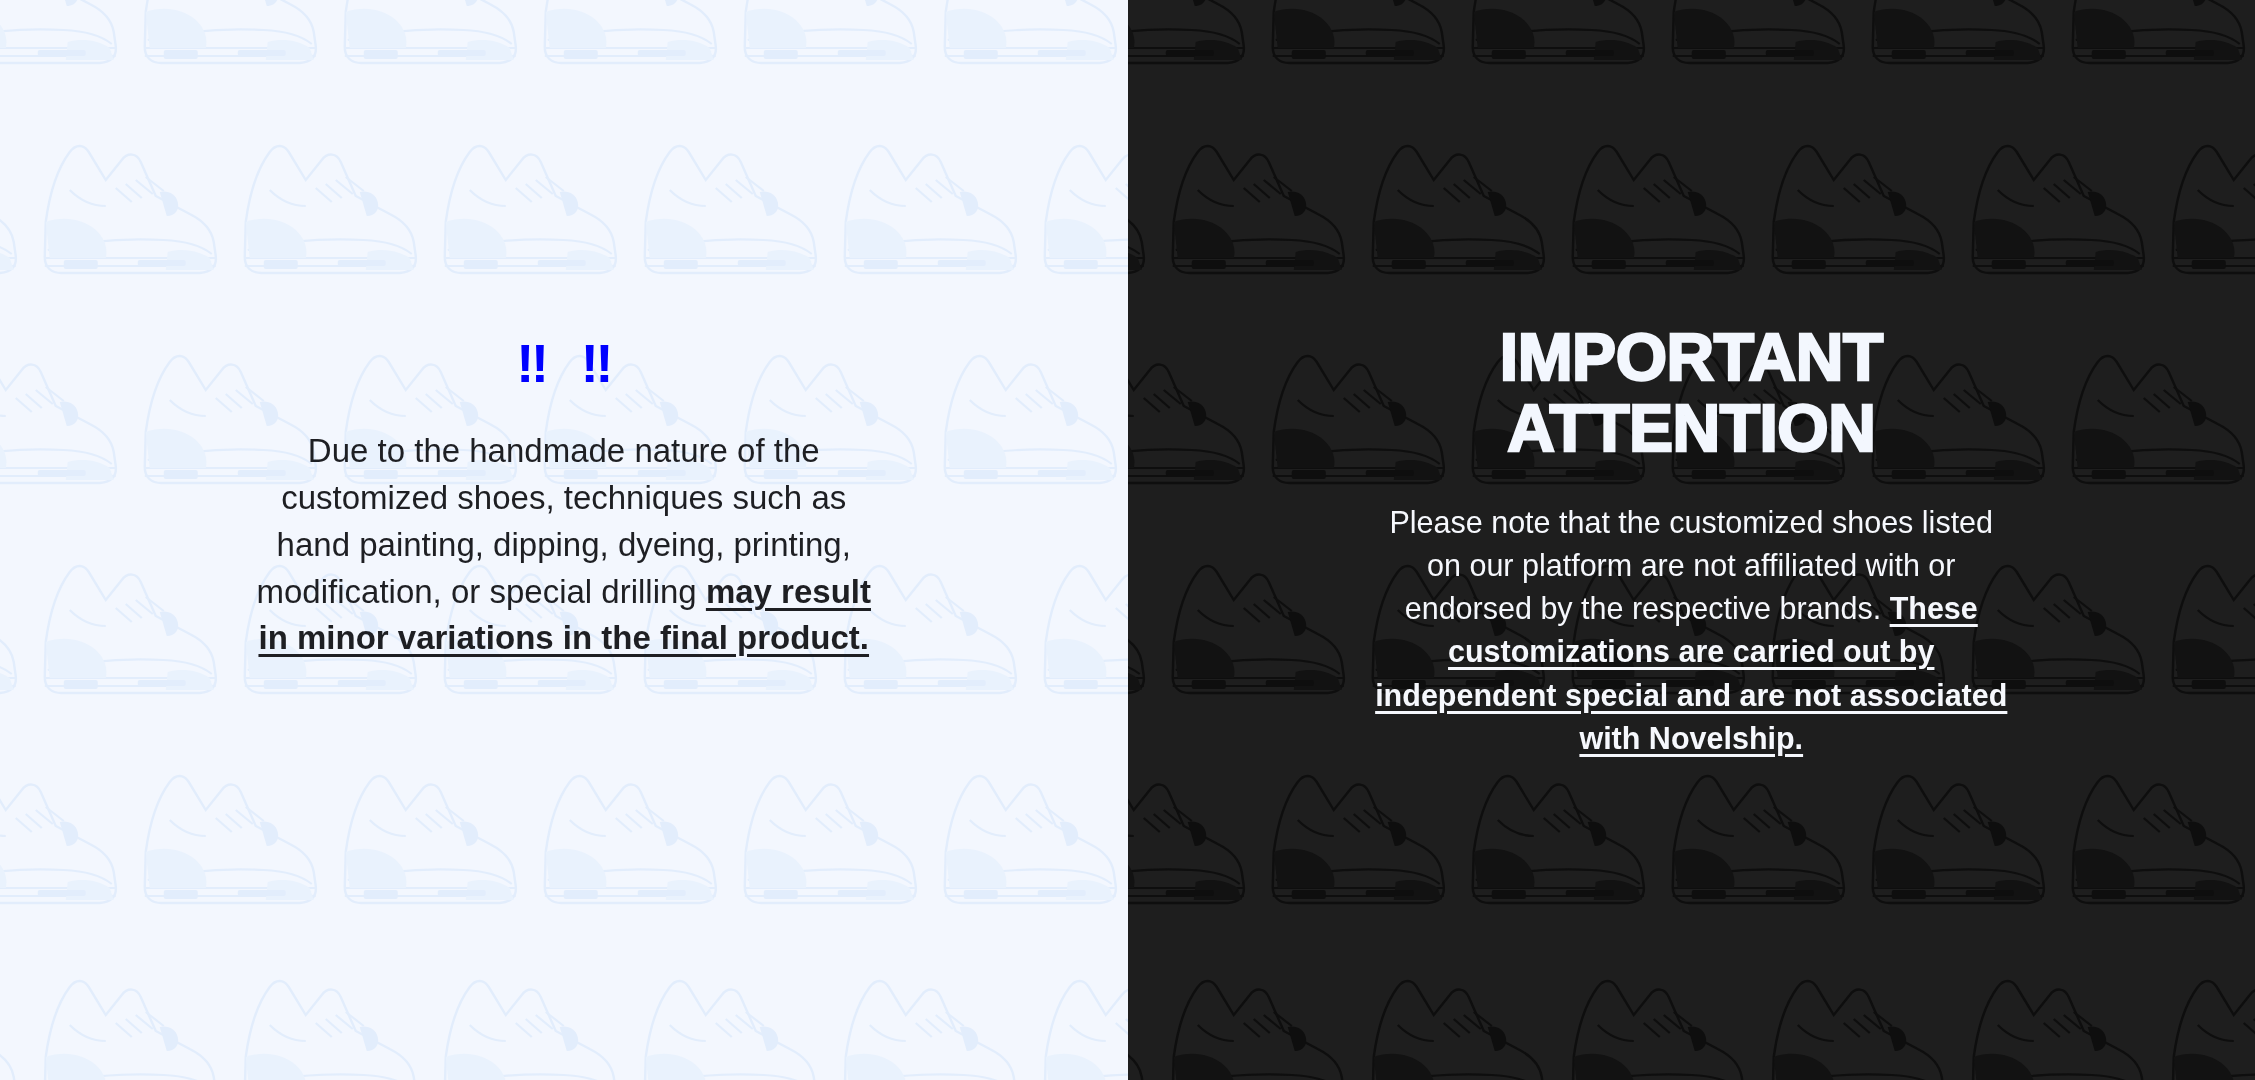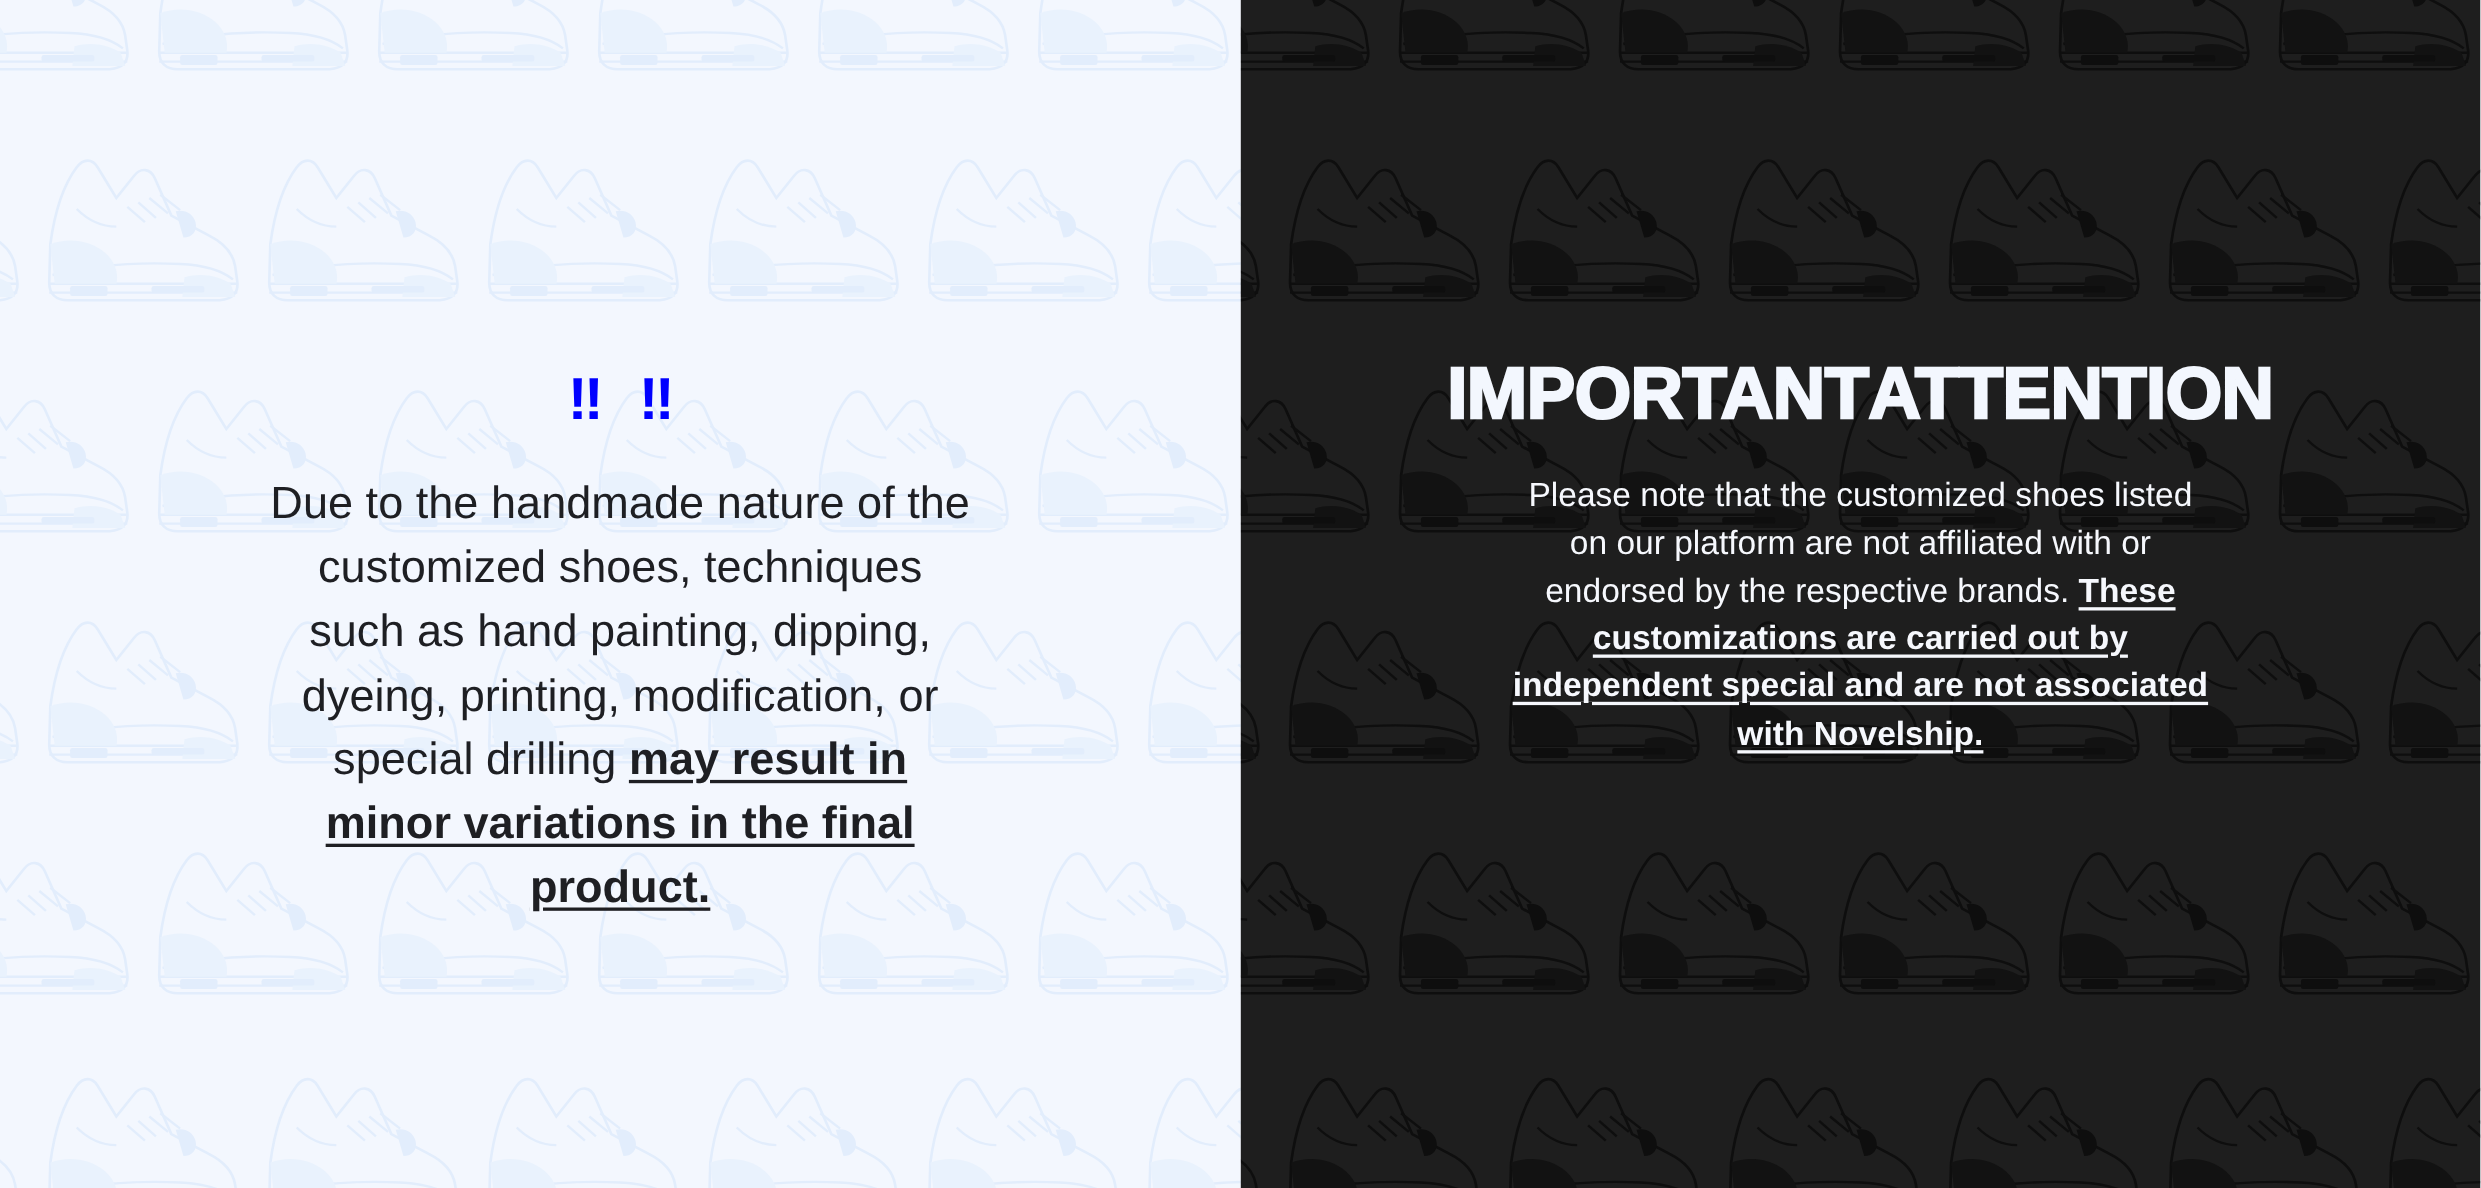--- a/index.html
+++ b/index.html
@@ -63,20 +63,21 @@
   .heading-light {
     font-size:66px;
     color:#1E1F23;
     -webkit-text-stroke:2.5px #1E1F23;
   }
   .heading-dark {
     font-size:66px;
     color:#F3F7FE;
     -webkit-text-stroke:2.5px #F3F7FE;
     line-height:1.08;
+    flex-direction:column;
     gap:0;
     white-space:normal;
     max-width:760px;
   }
   .bang {
     color:#0000FF;
     font-size:54px;
     font-weight:bold;
     -webkit-text-stroke:0;
     letter-spacing:-2px;
@@ -87,21 +88,21 @@
   
   .body-copy {
     font-family:"Liberation Sans Narrow","Liberation Sans", sans-serif;
     font-stretch:condensed;
     text-align:center;
     line-height:1.42;
   }
   .body-light {
     margin-top:36px;
     width:640px;
-    font-size:41px;
+    font-size:33px;
     color:#1E1F23;
   }
   .body-dark {
     margin-top:36px;
     width:640px;
     font-size:30.5px;
     color:#F6F8FD;
   }
   .body-copy .em {
     font-weight:bold;

